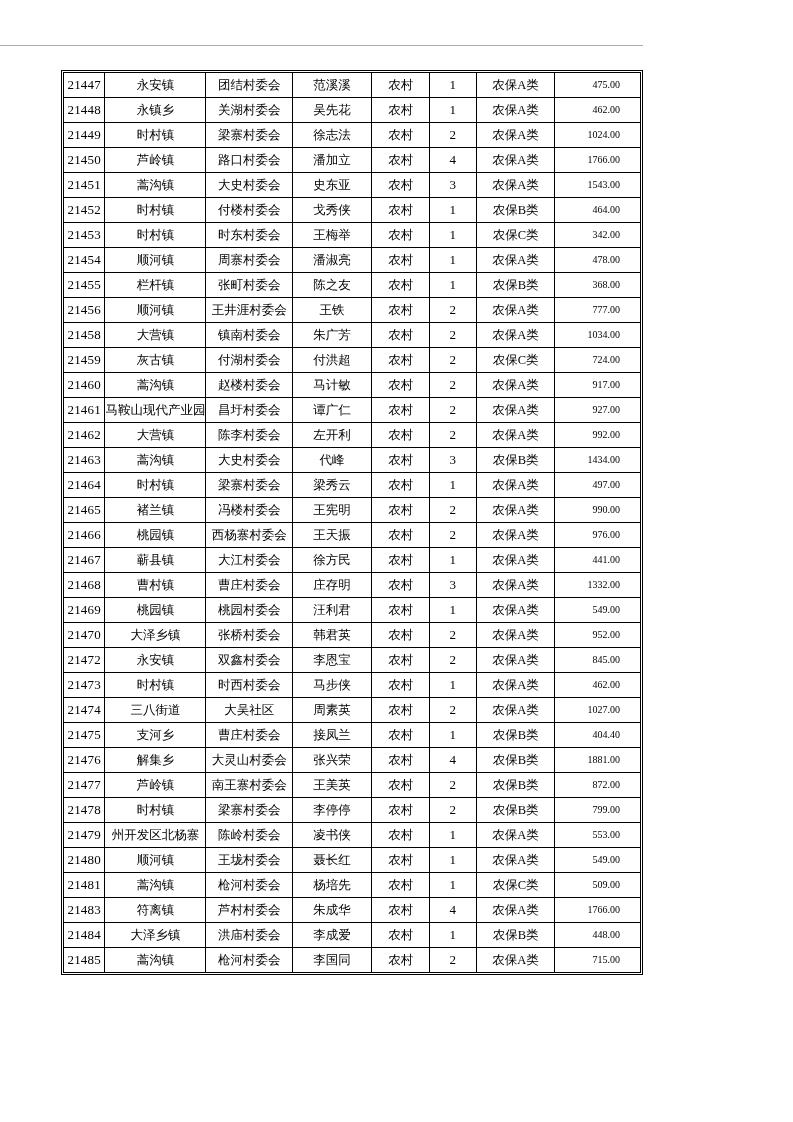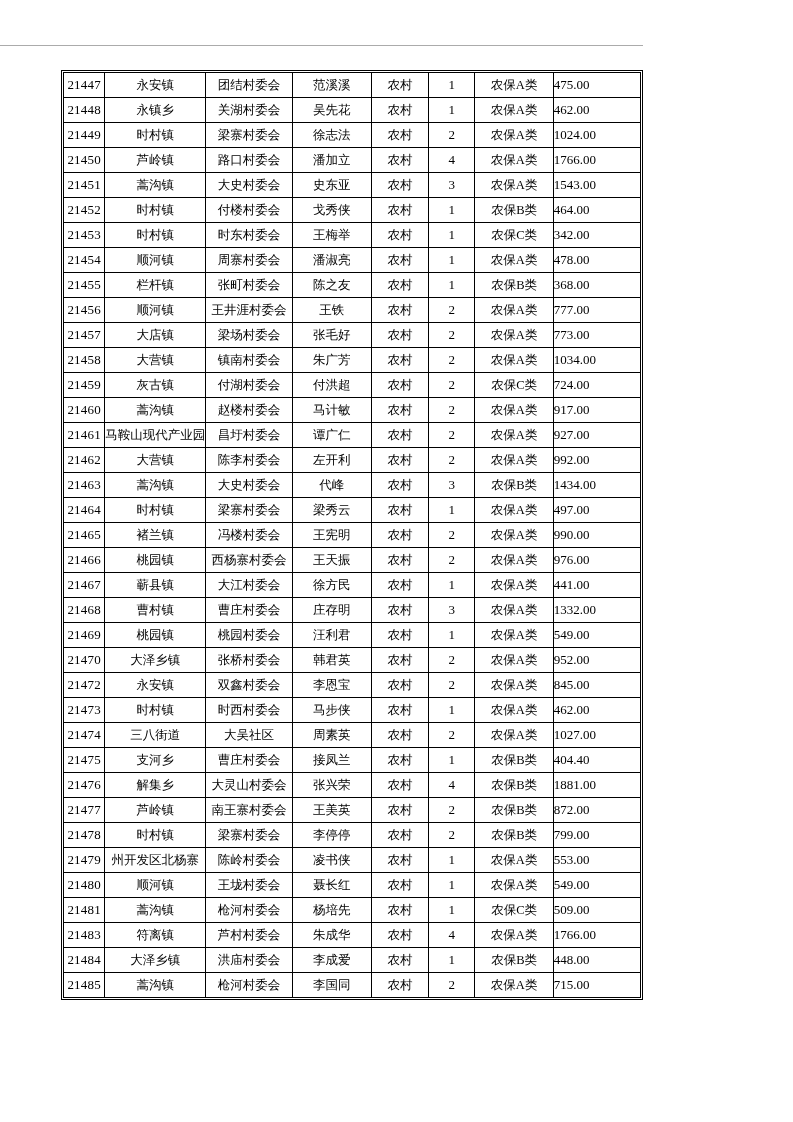--- a/index.html
+++ b/index.html
@@ -36,23 +36,23 @@
     text-align: center;
     white-space: nowrap;
     overflow: hidden;
     vertical-align: middle;
   }
   #grid tr:last-child td { border-bottom: none; }
   #grid td:last-child { border-right: none; }
   #grid td.c-id    { font-size: 13px; letter-spacing: 0.2px; }
   #grid td.c-count { font-size: 13px; }
   #grid td.c-amount {
-    text-align: left;
+    text-align: right;
     padding-right: 20px;
-    font-size: 13px;
+    font-size: 10px;
   }
 </style>
 </head>
 <body>
 
 <div id="page">
   <div id="top-rule" style="background: rgb(171, 171, 171);"></div>
   <table id="grid">
     <colgroup>
         <col style="width: 43px;">
@@ -159,30 +159,20 @@
           <td class="c-id">21456</td>
           <td class="c-town">顺河镇</td>
           <td class="c-village">王井涯村委会</td>
           <td class="c-name">王铁</td>
           <td class="c-type">农村</td>
           <td class="c-count">2</td>
           <td class="c-category">农保A类</td>
           <td class="c-amount">777.00</td>
         </tr>
         <tr>
-          <td class="c-id">21457</td>
-          <td class="c-town">大店镇</td>
-          <td class="c-village">梁场村委会</td>
-          <td class="c-name">张毛好</td>
-          <td class="c-type">农村</td>
-          <td class="c-count">2</td>
-          <td class="c-category">农保A类</td>
-          <td class="c-amount">773.00</td>
-        </tr>
-        <tr>
           <td class="c-id">21458</td>
           <td class="c-town">大营镇</td>
           <td class="c-village">镇南村委会</td>
           <td class="c-name">朱广芳</td>
           <td class="c-type">农村</td>
           <td class="c-count">2</td>
           <td class="c-category">农保A类</td>
           <td class="c-amount">1034.00</td>
         </tr>
         <tr>

